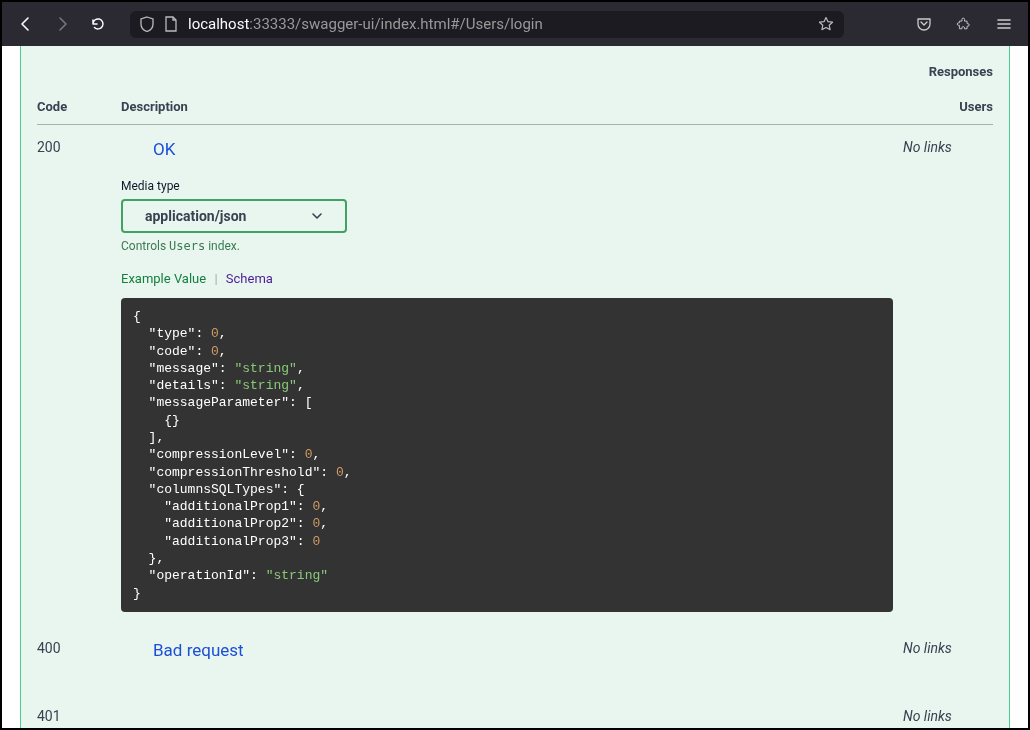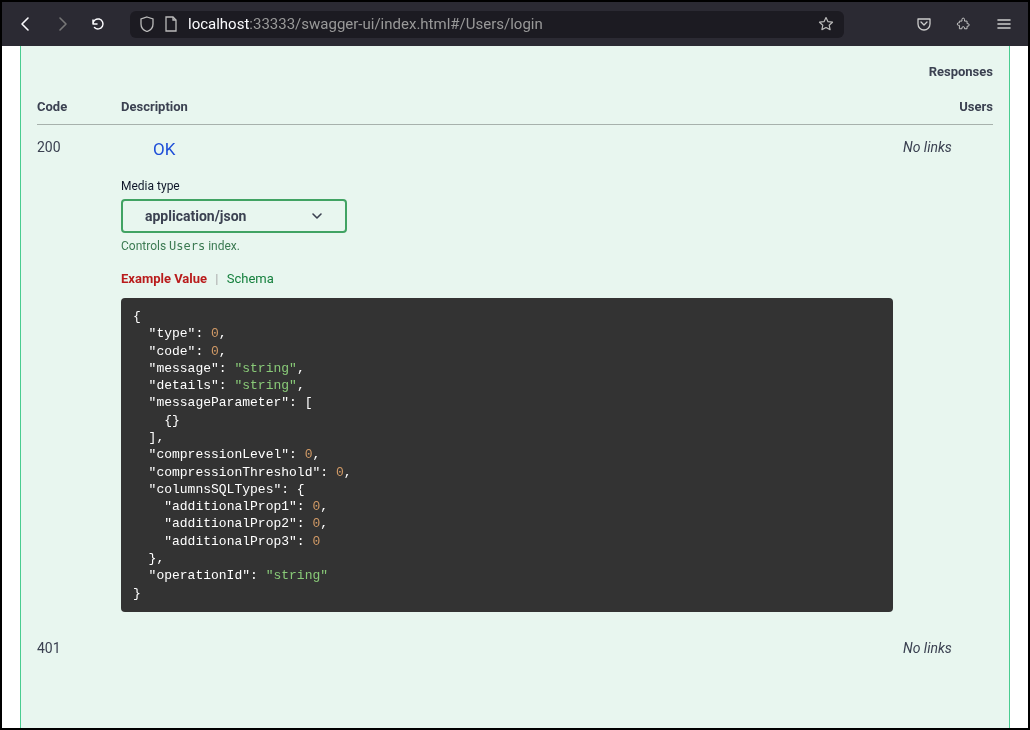--- a/index.html
+++ b/index.html
@@ -116,23 +116,23 @@
     .accept-note {
       font-size: 12px;
       color: #3b7a52;
       margin-top: 6px;
     }
     .accept-note .code-like { font-family: monospace; }
     .example-tabs {
       margin-top: 18px;
       font-size: 13px;
     }
-    .example-tabs .tab { font-weight: 700; color: #b91c1c; }
+    .example-tabs .tab { font-weight: 400; color: #15803d; }
     .example-tabs .sep { color: #aaa; margin: 0 5px; }
-    .example-tabs .tab-inactive { color: #15803d; font-weight: 400; }
+    .example-tabs .tab-inactive { color: #4c1d95; font-weight: 400; }
     pre.example {
       background: #333333;
       color: #fff;
       border-radius: 4px;
       padding: 10px 12px;
       margin-top: 12px;
       font-family: "Courier New", monospace;
       font-size: 13px;
       line-height: 1.33;
       white-space: pre;
@@ -240,20 +240,27 @@
     <span class="tok-key">"additionalProp1"</span><span class="tok-punc">:</span> <span class="tok-num">0</span><span class="tok-punc">,</span>
     <span class="tok-key">"additionalProp2"</span><span class="tok-punc">:</span> <span class="tok-num">0</span><span class="tok-punc">,</span>
     <span class="tok-key">"additionalProp3"</span><span class="tok-punc">:</span> <span class="tok-num">0</span>
   <span class="tok-punc">}</span><span class="tok-punc">,</span>
   <span class="tok-key">"operationId"</span><span class="tok-punc">:</span> <span class="tok-str">"string"</span>
 <span class="tok-punc">}</span></pre>
           </td>
           <td class="links-col">No links</td>
         </tr>
         <tr>
+          <td class="code-col">400</td>
+          <td>
+            <div class="desc-text">Bad request</div>
+          </td>
+          <td class="links-col">No links</td>
+        </tr>
+        <tr>
           <td class="code-col">401</td>
           <td>
             <div class="desc-text"></div>
           </td>
           <td class="links-col">No links</td>
         </tr>
       </tbody>
     </table>
   </div>
 </div>

